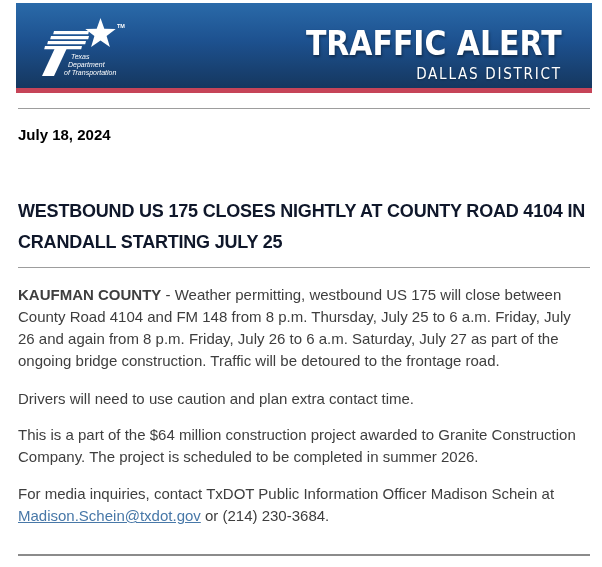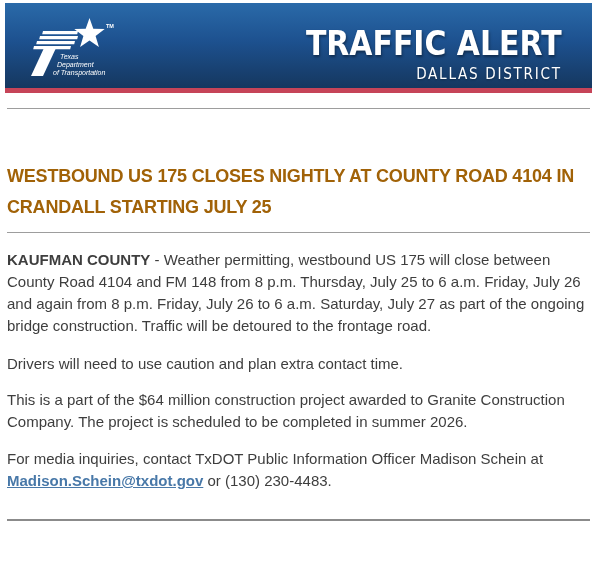--- a/index.html
+++ b/index.html
@@ -5,20 +5,21 @@
   * { box-sizing: border-box; margin: 0; padding: 0; }
   html, body { background: #ffffff; }
   body { font-family: "Liberation Sans", sans-serif; }
 
   .email {
     position: relative;
     width: 602px;
     height: 567px;
     background: #ffffff;
     overflow: hidden;
+    padding-left: 11px;
   }
 
   
   .banner {
     position: relative;
     margin: 3px 10px 0 5px;
     height: 85px;
     background: linear-gradient(180deg, var(--banner_top, #2a6aa9) 0%, #1d518f 45%, var(--banner_bottom, #15375f) 100%);
   }
   .logo-svg { position: absolute; left: 26px; top: 12px; }
@@ -85,31 +86,30 @@
     line-height: 18px;
     font-weight: bold;
     color: #000000;
   }
   .headline {
     margin-top: 52px;
     font-size: 18px;
     line-height: 31px;
     font-weight: bold;
     letter-spacing: -0.2px;
-    color: #a16207;
+    color: #0f172a;
   }
   .para { margin-top: 16px; }
   .para strong { color: #3e3e3e; }
   .para-3 { margin-top: 14px; }
   .para-4 { margin-top: 15px; }
   a.email-link {
     color: var(--link, #4878a8);
     text-decoration: underline;
     cursor: pointer;
-    font-weight: bold;
   }
 </style>
 </head>
 <body>
 
 <div class="email">
 
   <div class="banner">
 
     <svg class="logo-svg" width="92" height="66" viewBox="0 0 92 66">
@@ -139,29 +139,30 @@
       <div class="district-subtitle">DALLAS DISTRICT</div>
     </div>
   </div>
 
   <div class="red-stripe"></div>
 
   <div class="content">
 
     <hr class="rule">
 
+    <p class="date-line">July 18, 2024</p>
 
     <h1 class="headline">WESTBOUND US 175 CLOSES NIGHTLY AT COUNTY ROAD 4104 IN CRANDALL STARTING JULY 25</h1>
 
     <hr class="rule rule-mid">
 
     <p class="para"><strong>KAUFMAN COUNTY</strong><span> - Weather permitting, westbound US 175 will close between County Road 4104 and FM 148 from 8 p.m. Thursday, July 25 to 6 a.m. Friday, July 26 and again from 8 p.m. Friday, July 26 to 6 a.m. Saturday, July 27 as part of the ongoing bridge construction. Traffic will be detoured to the frontage road.</span></p>
 
     <p class="para">Drivers will need to use caution and plan extra contact time.</p>
 
     <p class="para para-3">This is a part of the $64 million construction project awarded to Granite Construction Company. The project is scheduled to be completed in summer 2026.</p>
 
-    <p class="para para-4"><span>For media inquiries, contact TxDOT Public Information Officer Madison Schein at </span><a class="email-link">Madison.Schein@txdot.gov</a><span> or (130) 230-4483.</span></p>
+    <p class="para para-4"><span>For media inquiries, contact TxDOT Public Information Officer Madison Schein at </span><a class="email-link">Madison.Schein@txdot.gov</a><span> or (214) 230-3684.</span></p>
 
     <hr class="rule-bottom">
   </div>
 
 </div>
 
 </body></html>

